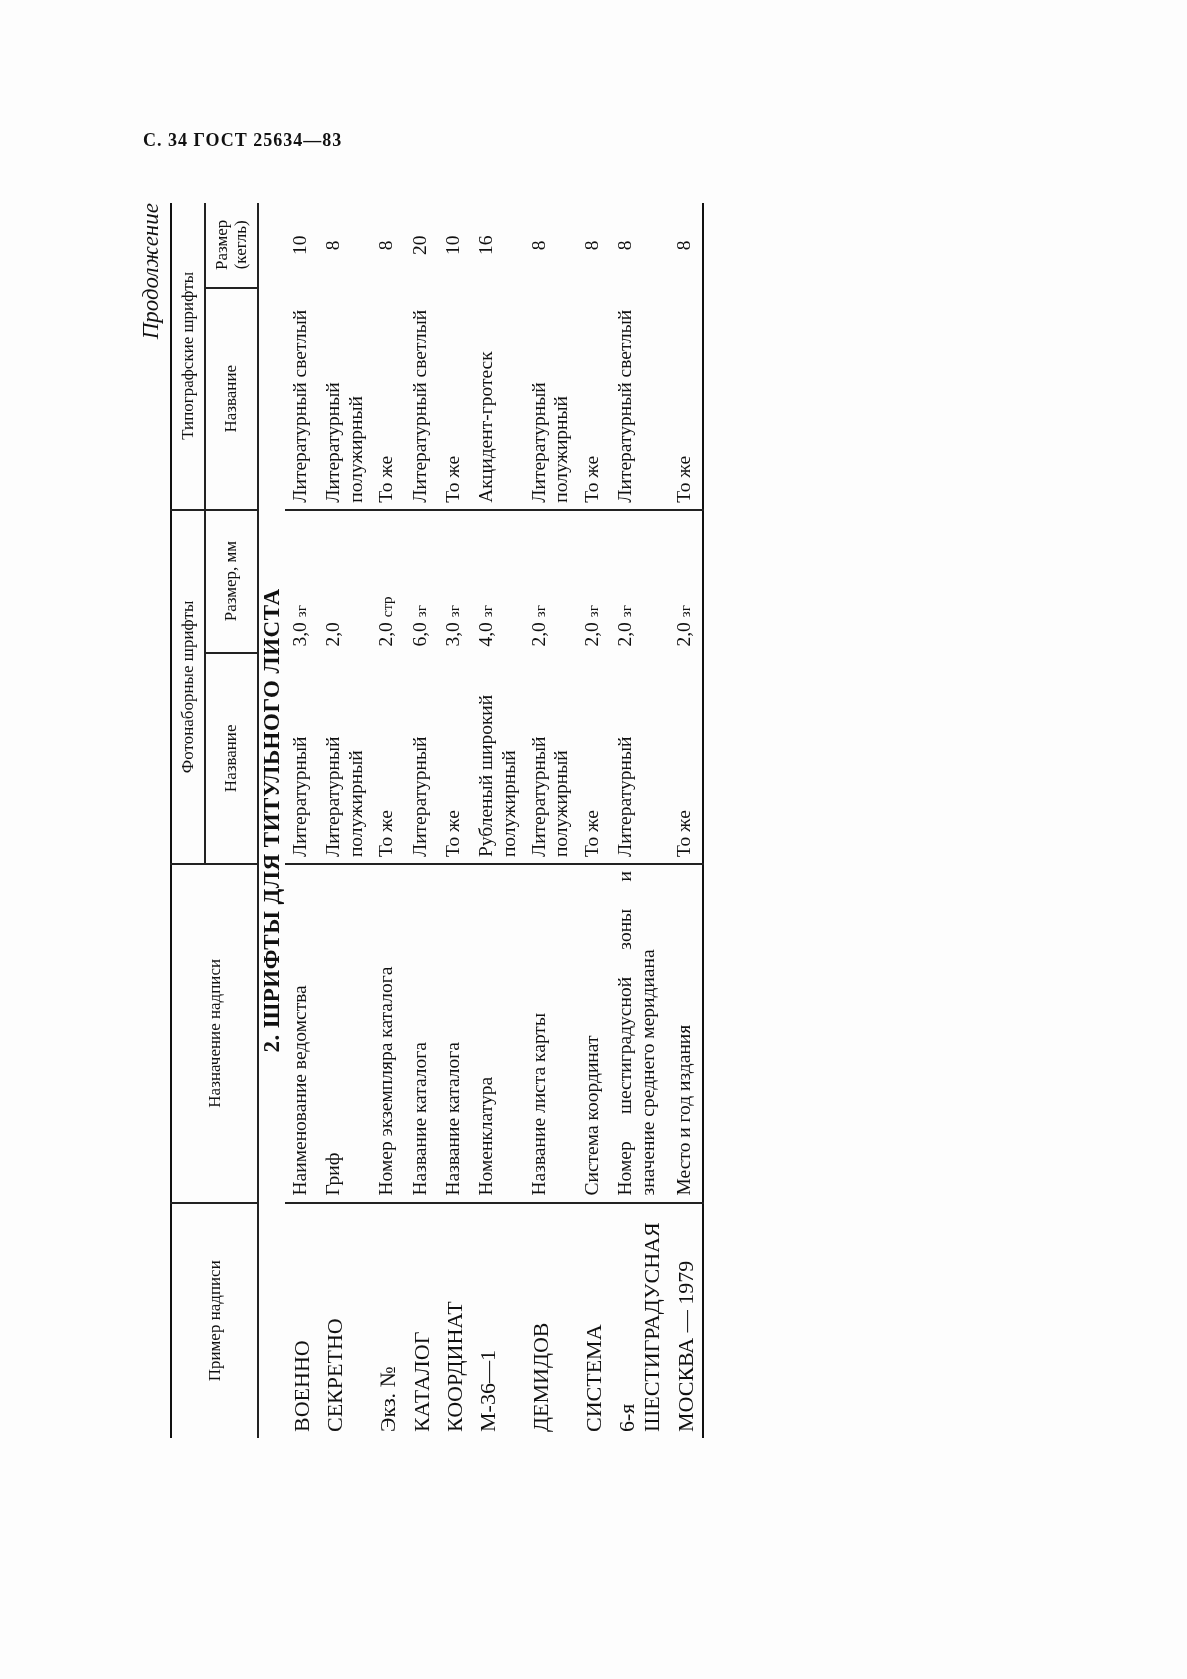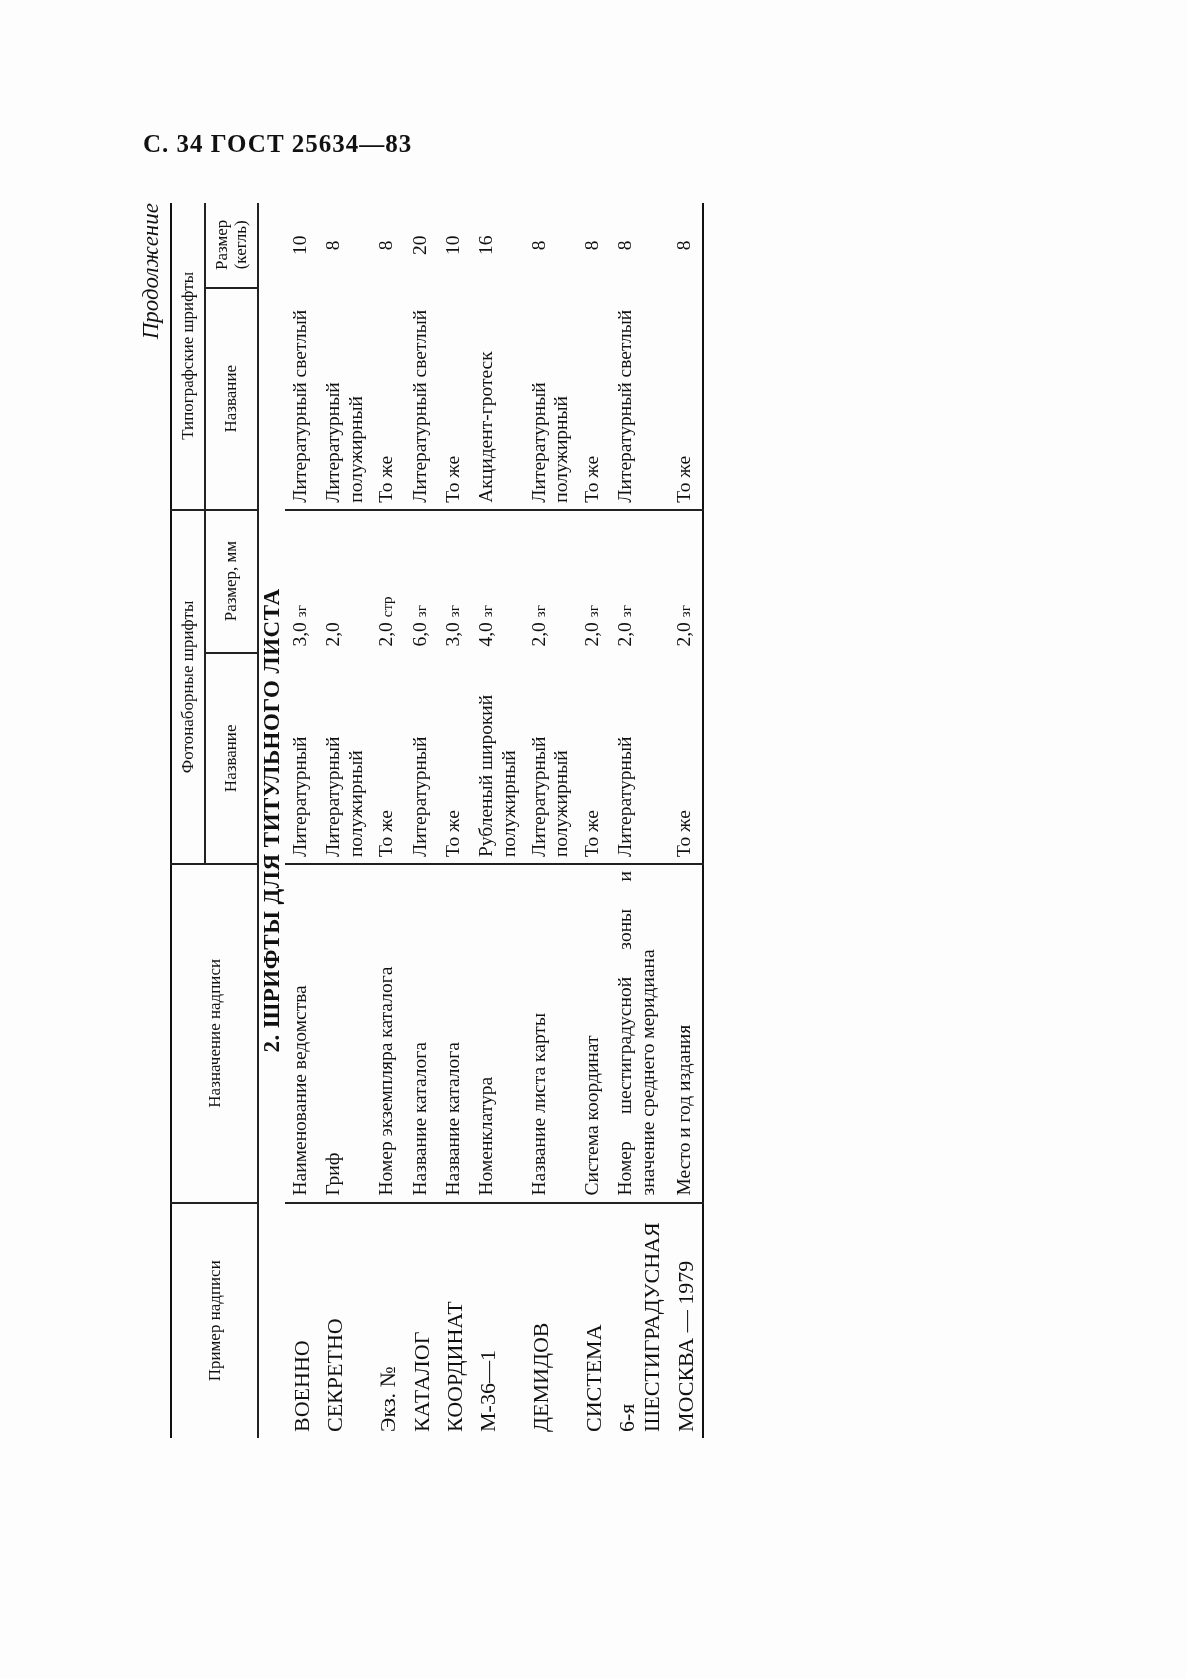--- a/index.html
+++ b/index.html
@@ -2,21 +2,21 @@
 <html><head>
 <meta charset="utf-8">
 <style>
   html, body { margin:0; padding:0; }
   body {
     width:1187px; height:1679px; background:#fdfdfd; position:relative; overflow:hidden;
     font-family: "Liberation Serif", "DejaVu Serif", serif; color:#111;
   }
   .page-header {
     position:absolute; left:143px; top:130px;
-    font-family:"Liberation Serif", serif; font-weight:bold; font-size:25px; letter-spacing:1px;
+    font-family:"Liberation Serif", serif; font-weight:bold; font-size:18px; letter-spacing:1px;
   }
   
   .rot {
     position:absolute;
     width:1235px; height:880px;
     left:140px; top:1438px;
     transform-origin: 0 0;
     transform: rotate(-90deg);
   }
   .continuation {

